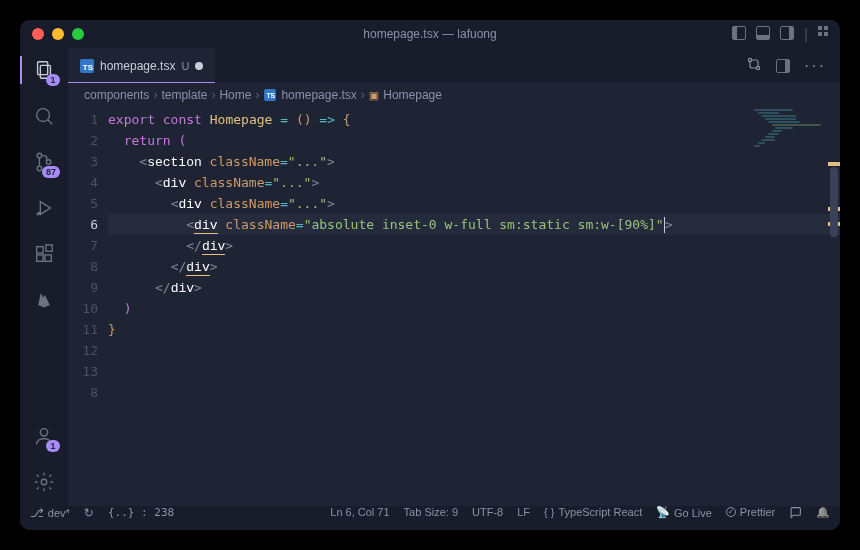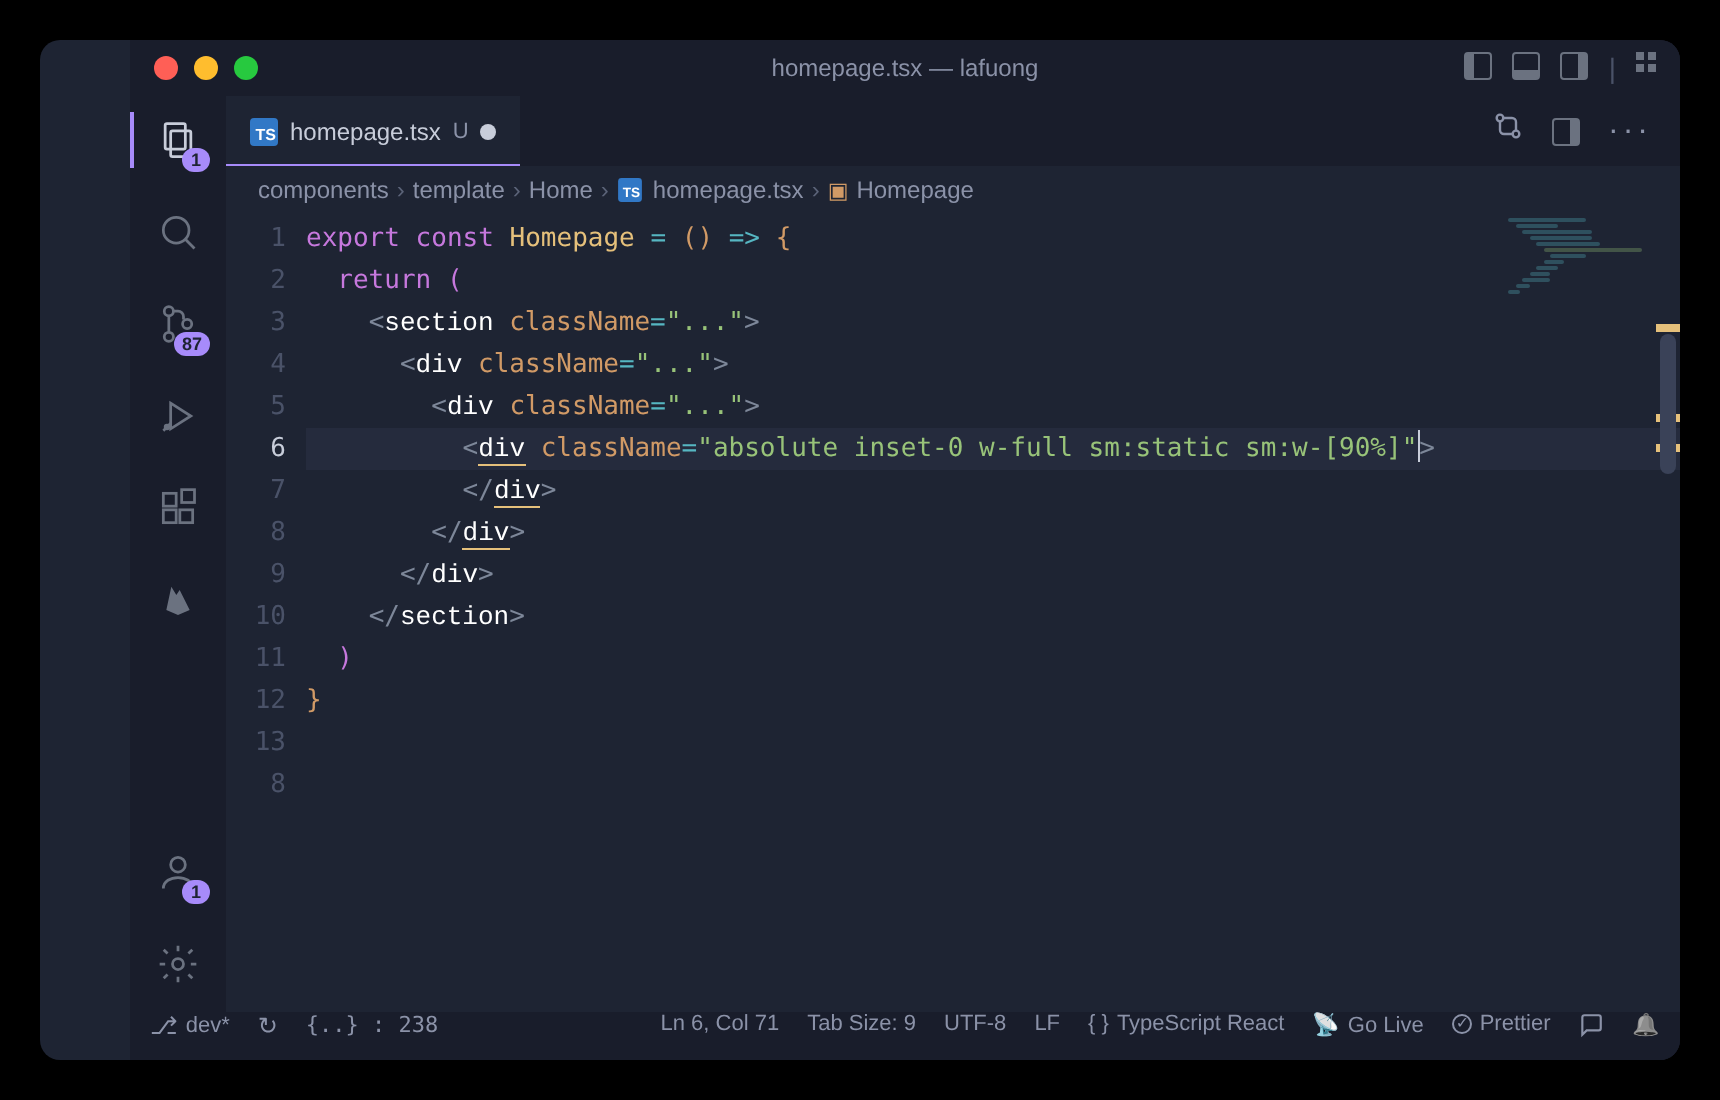--- a/index.html
+++ b/index.html
@@ -13,21 +13,20 @@
     }
     .window {
       width: 820px;
       height: 510px;
       background: #1e2433;
       border-radius: 10px;
       overflow: hidden;
       display: flex;
       flex-direction: column;
       box-shadow: 0 20px 60px rgba(0,0,0,0.5);
-      padding-left: 45px;
     }
     .titlebar {
       height: 28px;
       background: #191d2b;
       display: flex;
       align-items: center;
       padding: 0 12px;
       position: relative;
     }
     .traffic-lights { display: flex; gap: 8px; }
@@ -404,21 +403,20 @@
         <div class="code">
 <div class="line"><span class="k-purple">export</span> <span class="k-purple">const</span> <span class="k-yellow">Homepage</span><span class="k-teal"> = </span><span class="k-orange">()</span><span class="k-teal"> =&gt; </span><span class="k-orange">{</span></div>
 <div class="line">  <span class="k-purple">return</span> <span class="k-purple">(</span></div>
 <div class="line">    <span class="k-grey">&lt;</span><span class="k-red">section</span> <span class="k-orange">className</span><span class="k-teal">=</span><span class="k-green">"..."</span><span class="k-grey">&gt;</span></div>
 <div class="line">      <span class="k-grey">&lt;</span><span class="k-red">div</span> <span class="k-orange">className</span><span class="k-teal">=</span><span class="k-green">"..."</span><span class="k-grey">&gt;</span></div>
 <div class="line">        <span class="k-grey">&lt;</span><span class="k-red">div</span> <span class="k-orange">className</span><span class="k-teal">=</span><span class="k-green">"..."</span><span class="k-grey">&gt;</span></div>
 <div class="line active">          <span class="k-grey">&lt;</span><span class="k-red under-y">div</span> <span class="k-orange">className</span><span class="k-teal">=</span><span class="k-green">"absolute inset-0 w-full sm:static sm:w-[90%]"</span><span class="cursor"></span><span class="k-grey">&gt;</span></div>
 <div class="line">          <span class="k-grey">&lt;/</span><span class="k-red under-y">div</span><span class="k-grey">&gt;</span></div>
 <div class="line">        <span class="k-grey">&lt;/</span><span class="k-red under-y">div</span><span class="k-grey">&gt;</span></div>
 <div class="line">      <span class="k-grey">&lt;/</span><span class="k-red">div</span><span class="k-grey">&gt;</span></div>
-<div class="line">    <span class="k-grey">&lt;/</span><span class="k-red">section</span><span class="k-grey">&gt;</span></div>
 <div class="line">  <span class="k-purple">)</span></div>
 <div class="line"><span class="k-orange">}</span></div>
 <div class="line"></div>
         </div>
         <div class="minimap">
           <div class="minimap-line" style="width:55%"></div>
           <div class="minimap-line" style="width:30%;margin-left:5%"></div>
           <div class="minimap-line" style="width:50%;margin-left:10%"></div>
           <div class="minimap-line" style="width:45%;margin-left:15%"></div>
           <div class="minimap-line" style="width:45%;margin-left:20%"></div>

